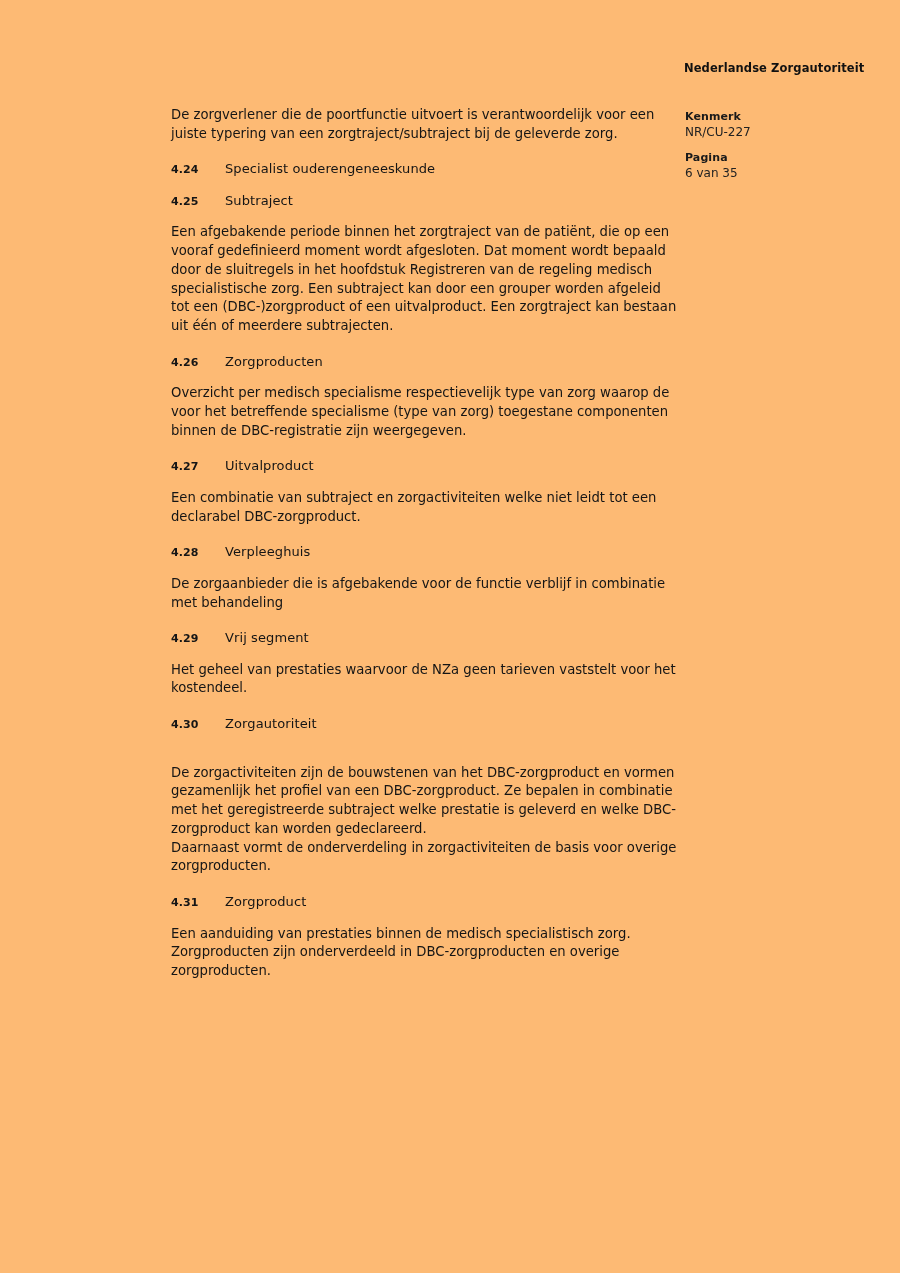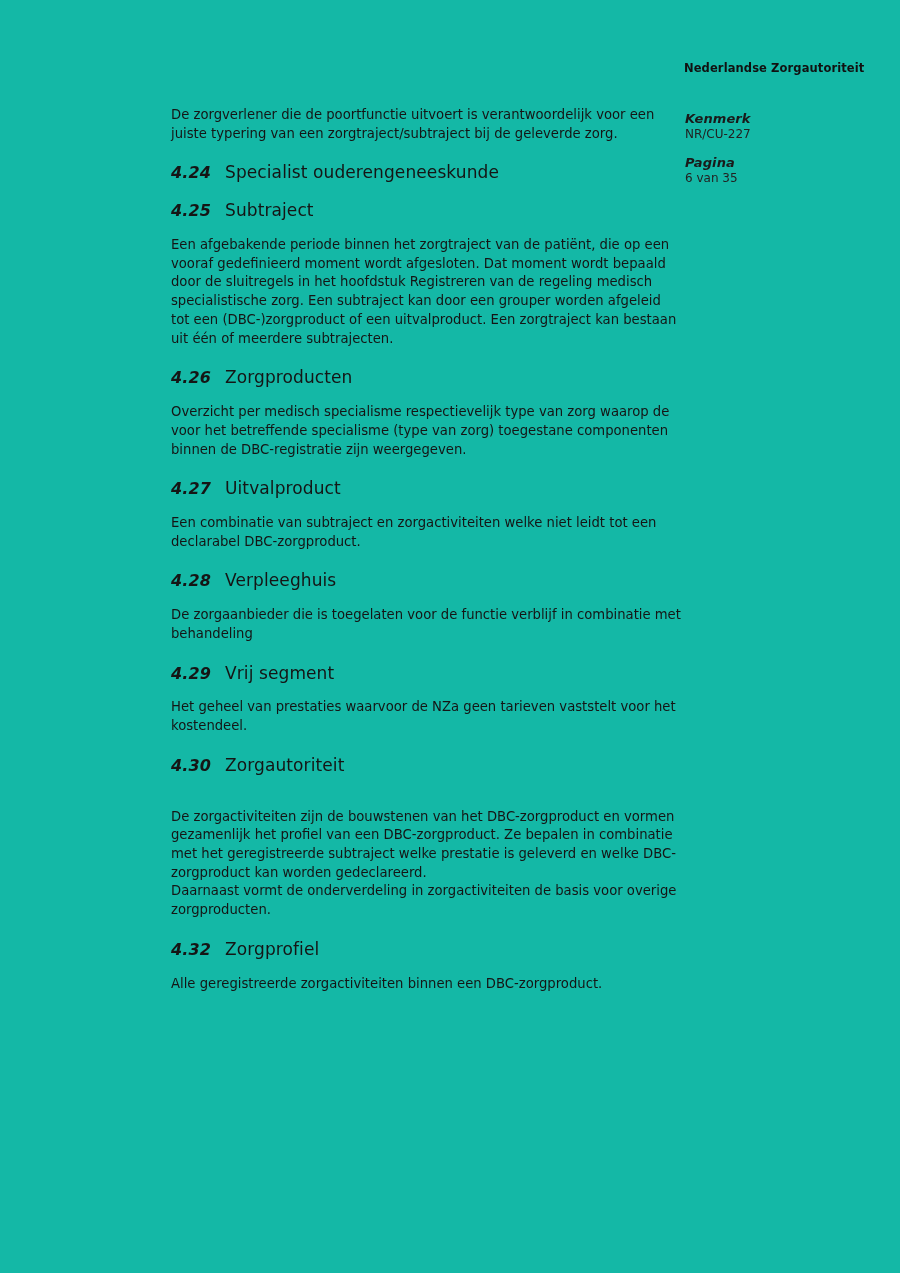--- a/index.html
+++ b/index.html
@@ -11,21 +11,21 @@
     width: 900px;
     height: 1273px;
     position: relative;
     font-family: "DejaVu Sans", sans-serif;
     color: #1a1a1a;
     overflow: hidden;
   }
   .page {
     position: absolute;
     inset: 0;
-    background: #14b8a6;
+    background: #fdba74;
   }
 
   
   .org-name {
     position: absolute;
     top: 61px;
     left: 684px;
     font-size: 11.5px;
     font-weight: bold;
     letter-spacing: 0.1px;
@@ -39,24 +39,23 @@
     top: 110px;
     left: 685px;
     width: 190px;
     font-size: 11.5px;
     line-height: 1.32;
     color: #1a1a1a;
   }
   .meta-block { margin-bottom: 11px; }
   .meta-label {
     font-weight: bold;
-    font-size: 13px;
+    font-size: 11px;
     letter-spacing: 0.1px;
     display: block;
-    font-style: italic;
   }
   .meta-value {
     display: block;
     font-size: 12px;
     color: #222222;
   }
 
   
   .content {
     position: absolute;
@@ -74,28 +73,27 @@
     letter-spacing: 0.0px;
   }
 
   .heading {
     margin: 0 0 13px 0;
     display: flex;
     align-items: baseline;
   }
   .heading-num {
     font-weight: bold;
-    font-size: 16px;
+    font-size: 11px;
     width: 54px;
     flex: 0 0 54px;
     letter-spacing: 0.1px;
-    font-style: italic;
   }
   .heading-title {
-    font-size: 17px;
+    font-size: 13px;
     letter-spacing: 0.1px;
     text-align: center;
   }
   .section { margin-bottom: 0; }
 </style>
 </head>
 <body>
 
 <div class="page">
 
@@ -145,43 +143,43 @@
         <span class="heading-title">Uitvalproduct</span>
       </div>
       <p class="para">Een combinatie van subtraject en zorgactiviteiten welke niet leidt tot een declarabel DBC-zorgproduct.</p>
     </div>
 
     <div class="section">
       <div class="heading">
         <span class="heading-num">4.28</span>
         <span class="heading-title">Verpleeghuis</span>
       </div>
-      <p class="para">De zorgaanbieder die is toegelaten voor de functie verblijf in combinatie met behandeling</p>
+      <p class="para">De zorgaanbieder die is afgebakende voor de functie verblijf in combinatie met behandeling</p>
     </div>
 
     <div class="section">
       <div class="heading">
         <span class="heading-num">4.29</span>
         <span class="heading-title">Vrij segment</span>
       </div>
       <p class="para">Het geheel van prestaties waarvoor de NZa geen tarieven vaststelt voor het kostendeel.</p>
     </div>
 
     <div class="section">
       <div class="heading">
         <span class="heading-num">4.30</span>
         <span class="heading-title">Zorgautoriteit</span>
       </div>
       <p class="para" style="white-space: pre-line; margin-top: 30px;">De zorgactiviteiten zijn de bouwstenen van het DBC-zorgproduct en vormen gezamenlijk het profiel van een DBC-zorgproduct. Ze bepalen in combinatie met het geregistreerde subtraject welke prestatie is geleverd en welke DBC-zorgproduct kan worden gedeclareerd.
 Daarnaast vormt de onderverdeling in zorgactiviteiten de basis voor overige zorgproducten.</p>
     </div>
 
-
     <div class="section">
       <div class="heading">
-        <span class="heading-num">4.32</span>
-        <span class="heading-title">Zorgprofiel</span>
+        <span class="heading-num">4.31</span>
+        <span class="heading-title">Zorgproduct</span>
       </div>
-      <p class="para">Alle geregistreerde zorgactiviteiten binnen een DBC-zorgproduct.</p>
+      <p class="para">Een aanduiding van prestaties binnen de medisch specialistisch zorg. Zorgproducten zijn  onderverdeeld in DBC-zorgproducten en overige zorgproducten.</p>
     </div>
+
 
   </div>
 </div>
 
 </body></html>

